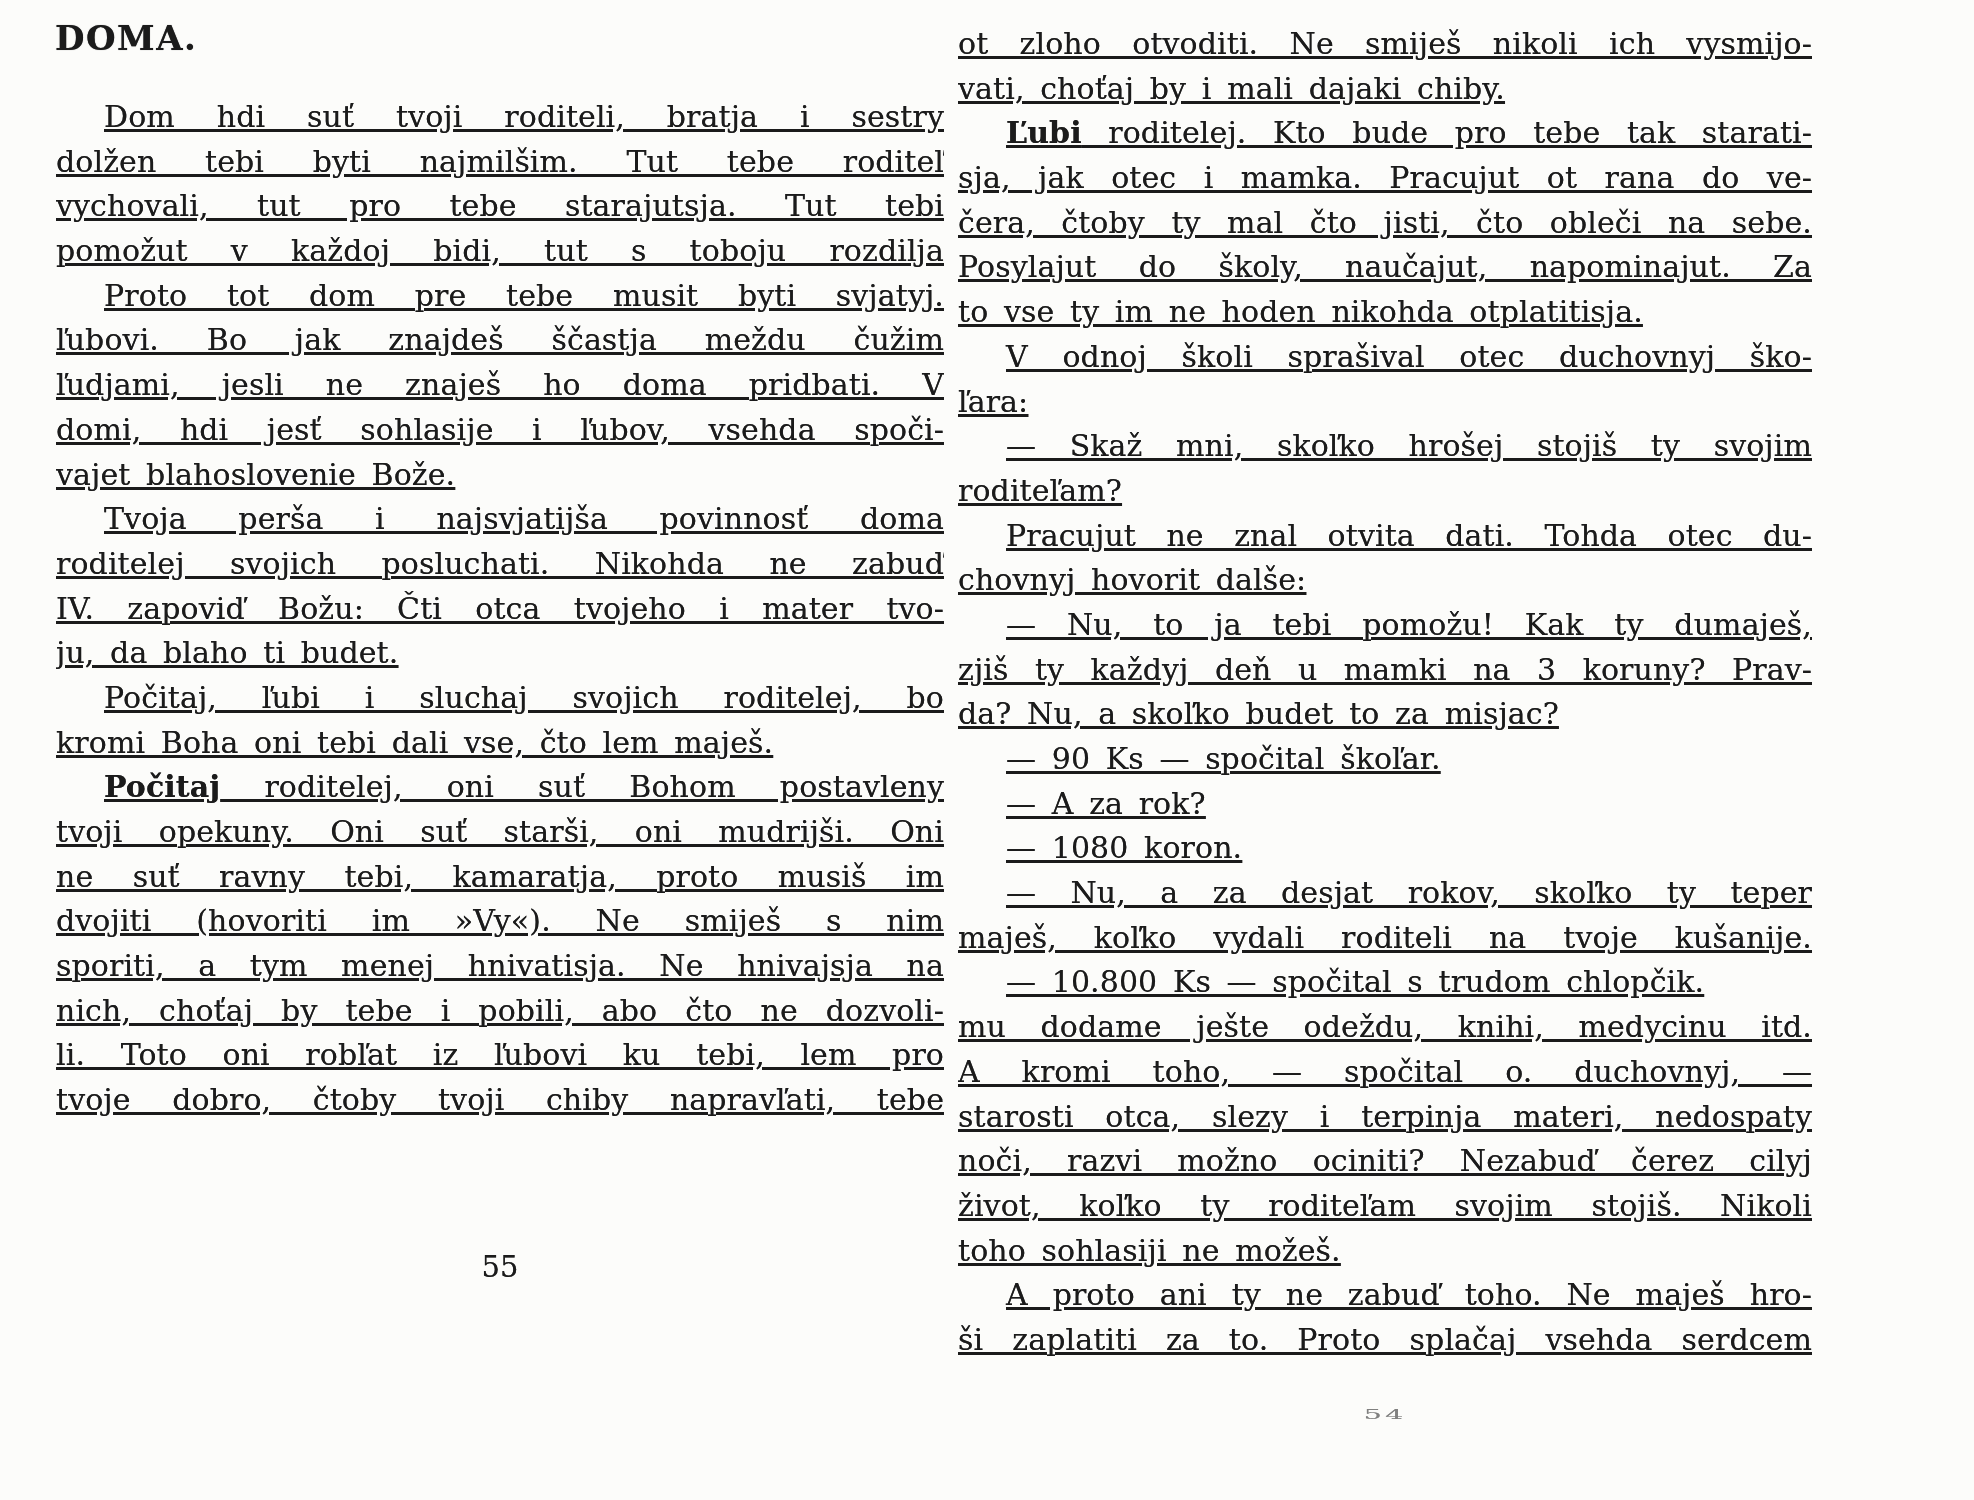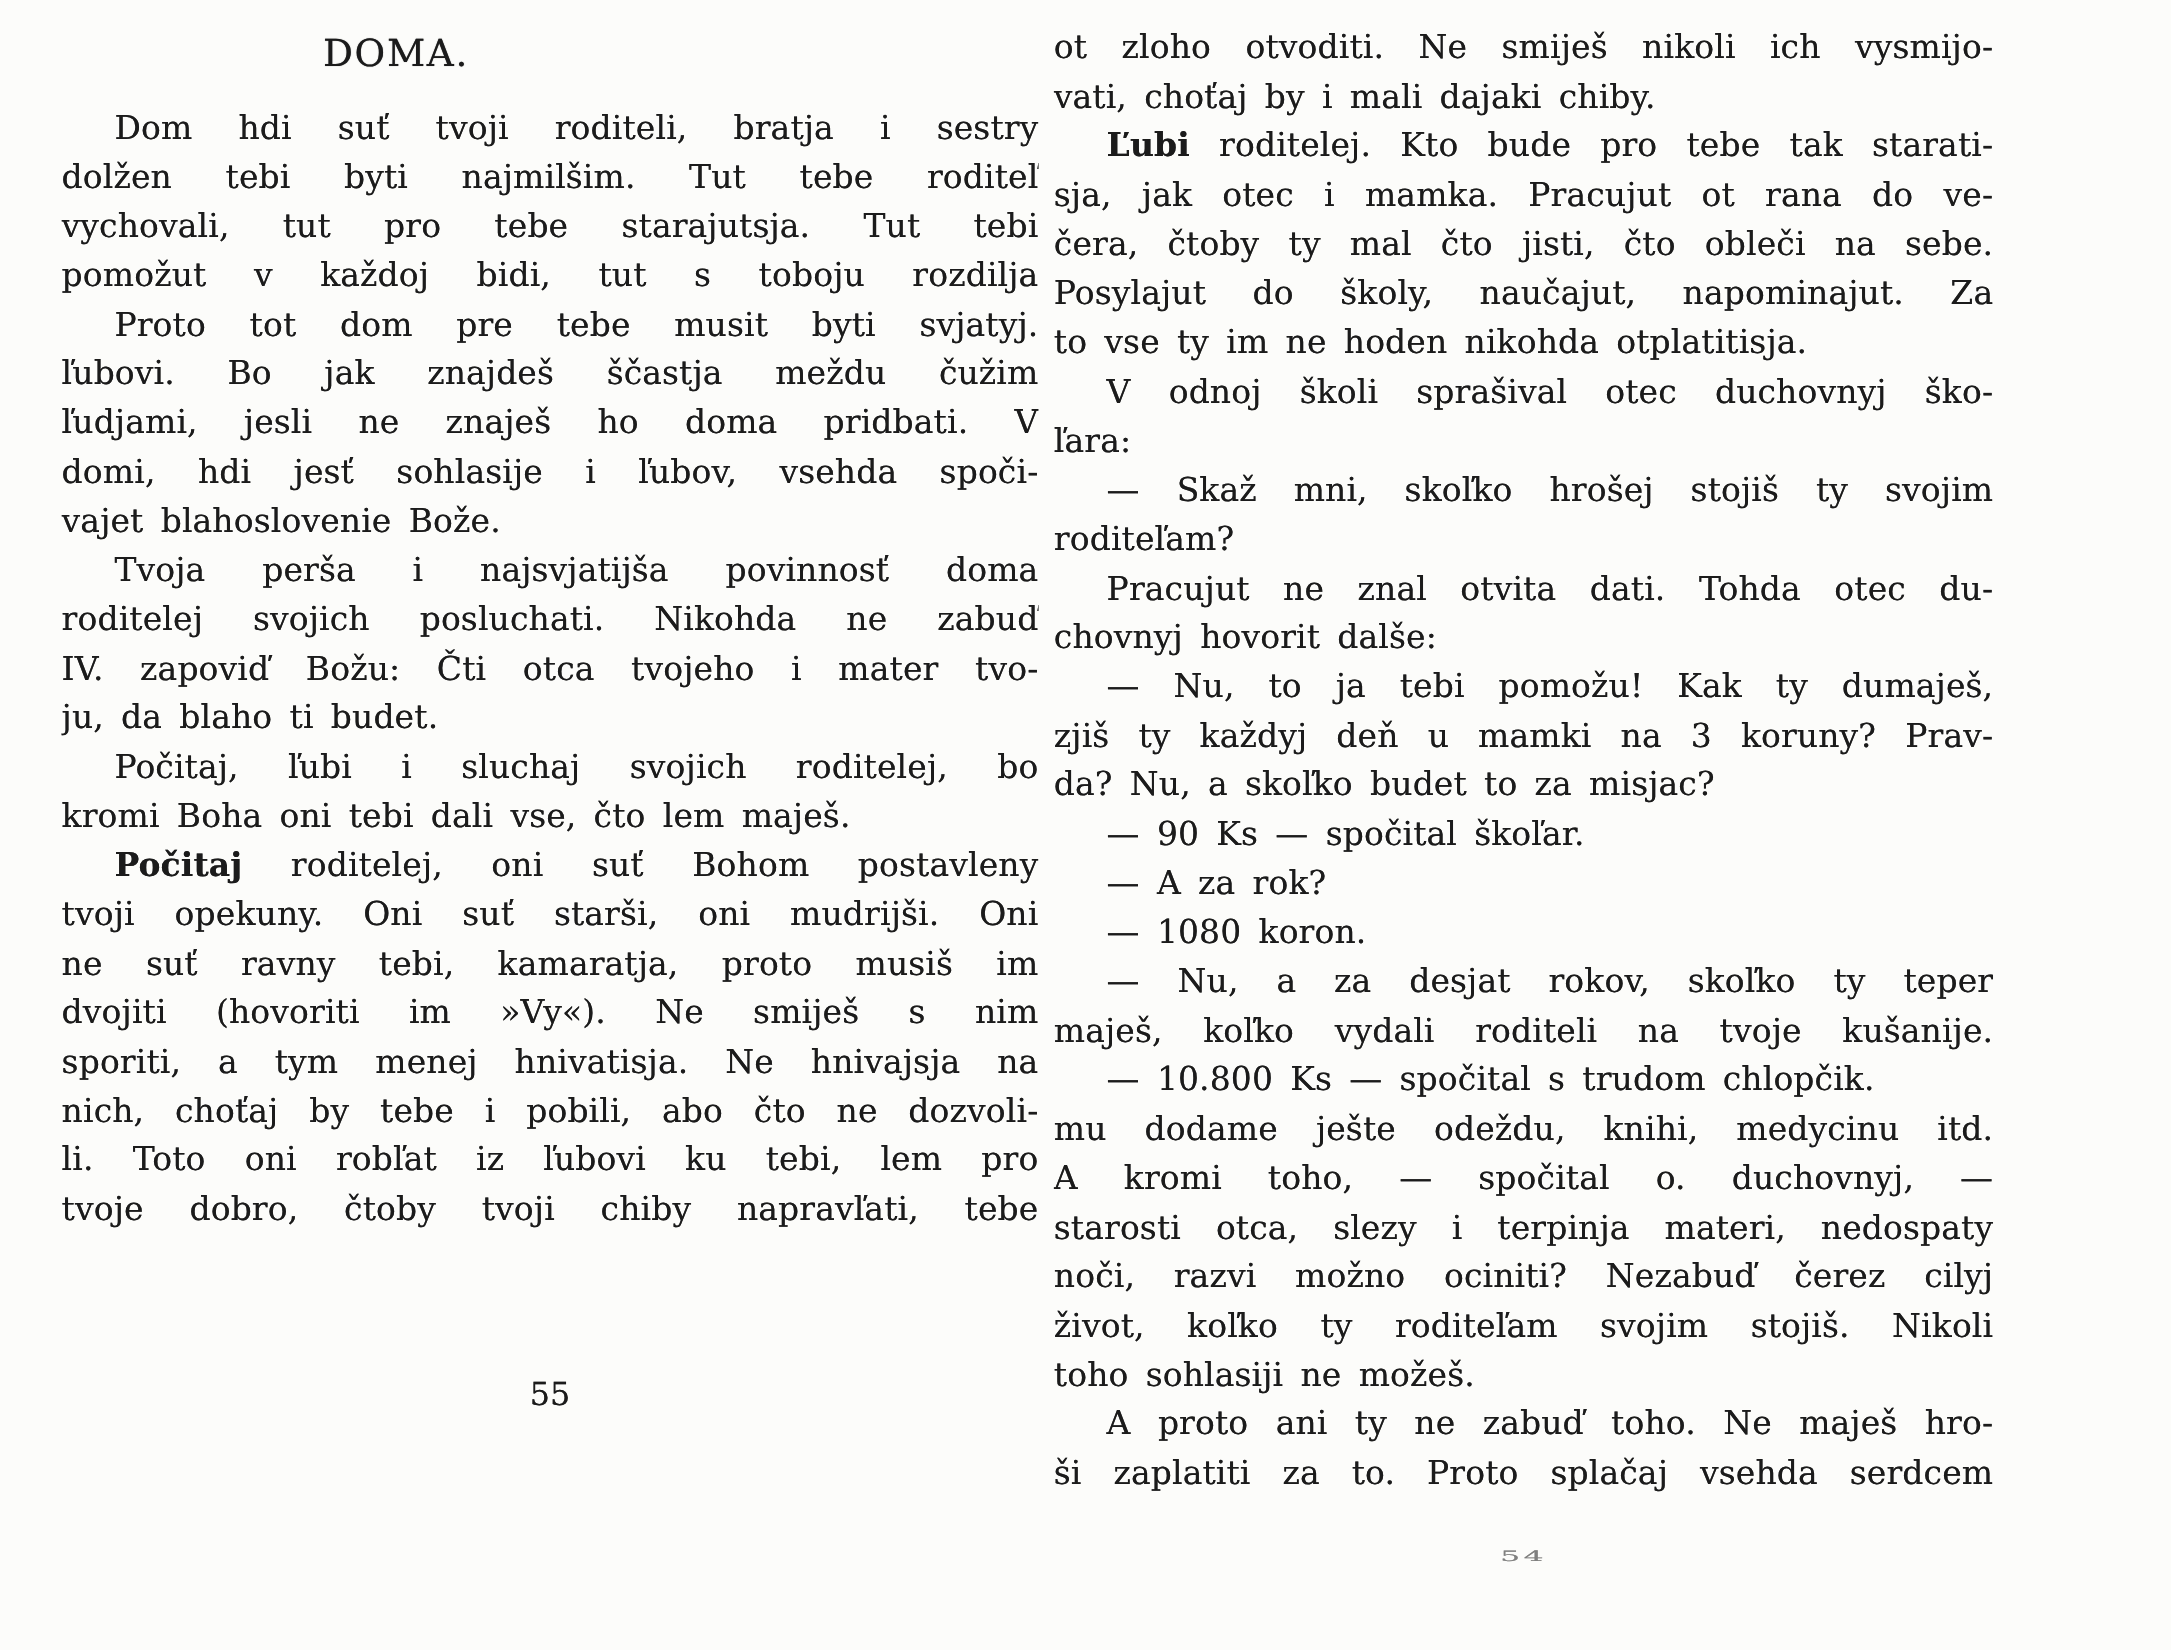--- a/index.html
+++ b/index.html
@@ -24,33 +24,34 @@
     text-shadow:0 0 0.6px rgba(20,20,20,.75);
     letter-spacing:.1px;
   }
   .col-left-body{
     position:absolute;left:56px;top:95px;width:888px;
   }
   .col-right-body{
     position:absolute;left:958px;top:22px;width:854px;
   }
   .chapter-title{
-    position:absolute;left:55px;top:29px;width:610px;
-    margin:0;text-align:center;
-    font-size:34px;font-weight:normal;letter-spacing:1.5px;
+    position:absolute;left:55px;top:18px;width:610px;
+    margin:0;
+    font-size:34px;font-weight:bold;letter-spacing:1.5px;
     line-height:40px;
     text-shadow:0 0 0.7px rgba(20,20,20,.8);
   }
   .line{
     height:44.7px;
     overflow:hidden;
     text-align:justify;
     text-align-last:justify;
     word-spacing:2px;
     white-space:normal;
+    text-decoration:underline;
   }
   .line.short{
     text-align-last:left;
     word-spacing:6px;
   }
   .line.indent{padding-left:48px;}
   .line b{font-weight:bold;}
   .pageno{
     position:absolute;
     font-size:29px;

